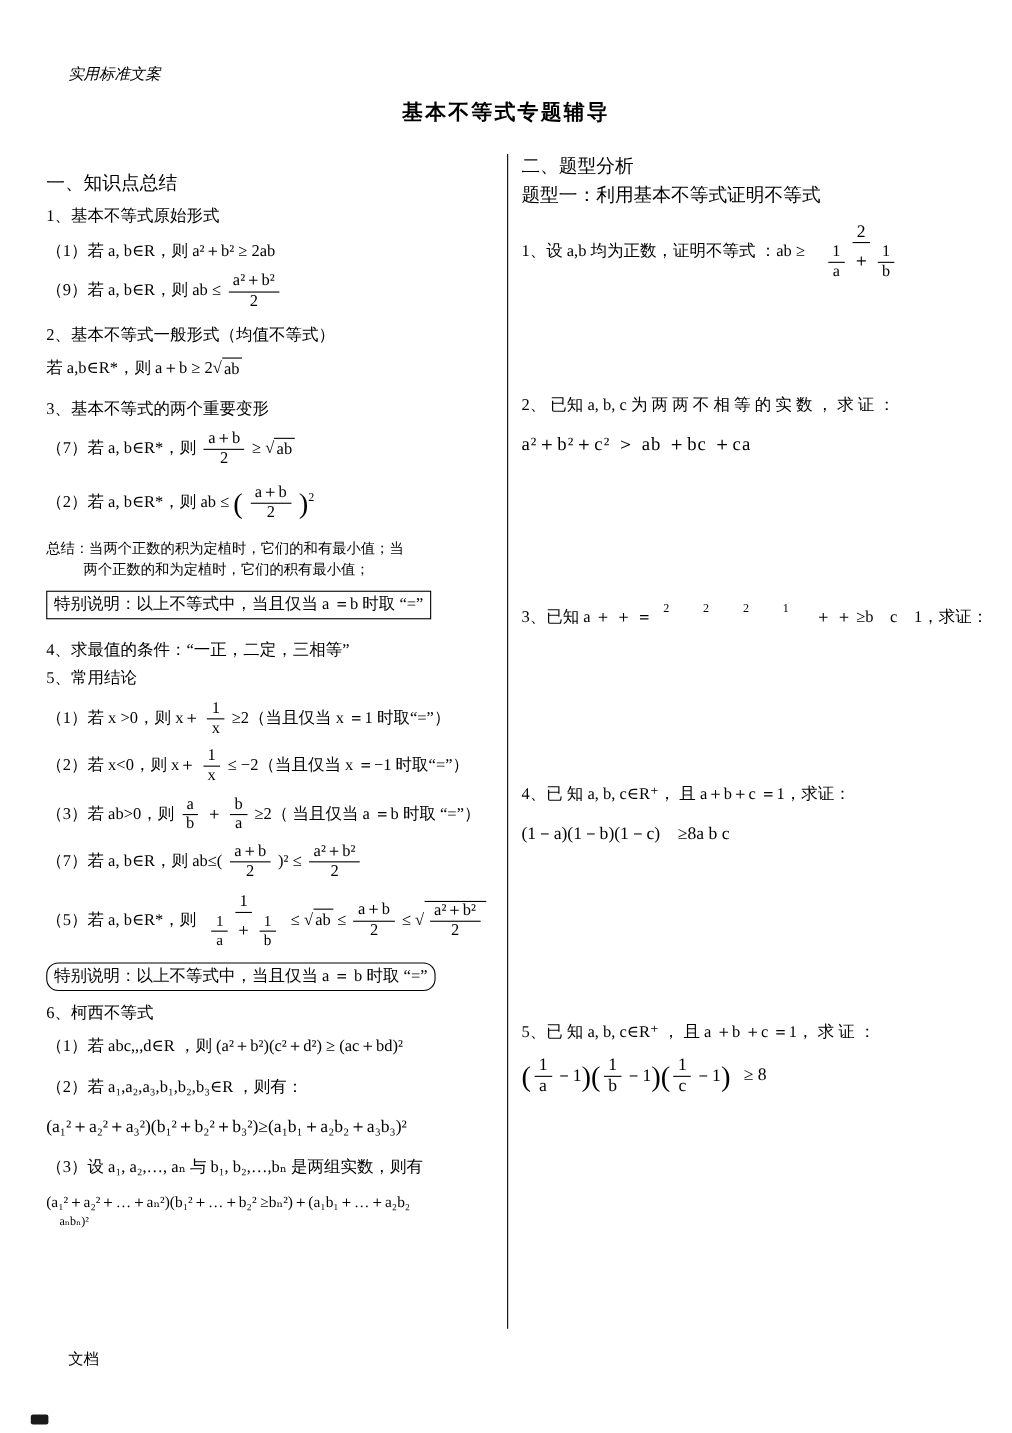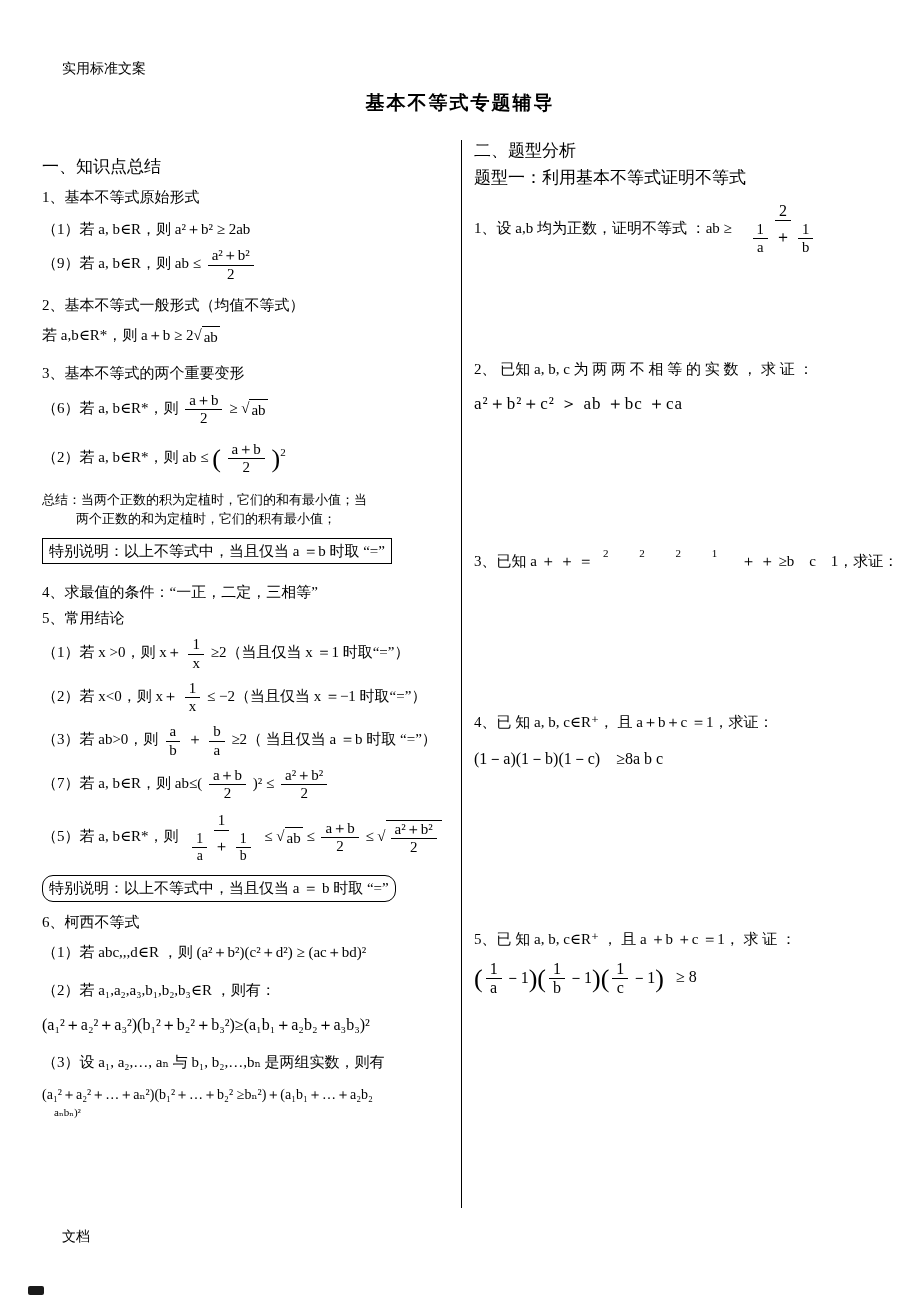--- a/index.html
+++ b/index.html
@@ -3,21 +3,21 @@
 <meta charset="utf-8">
 <style>
   * { box-sizing: border-box; }
   html,body { margin:0; padding:0; background:#888; }
   .page {
     position:relative; width:920px; height:1303px; margin:0 auto;
     background:#ffffff; color:#000;
     font-family:"Liberation Serif","DejaVu Serif",serif;
     font-size:15px; line-height:1.35; overflow:hidden;
   }
-  .header-note { position:absolute; top:60px; left:62px; font-size:14px; }
+  .header-note { position:absolute; top:60px; left:62px; font-size:14px;font-style:italic; }
   .doc-title { position:absolute; top:90px; left:0; width:100%; text-align:center;
                font-size:19px; font-weight:600; letter-spacing:2px; }
   .divider { position:absolute; left:461px; top:140px; height:1068px; width:0;
              border-left:1px solid #000; }
   .col-left  { position:absolute; left:42px;  top:156px; width:412px; }
   .col-right { position:absolute; left:474px; top:140px; width:436px; }
   .h1 { font-size:17px; }
   .sub { font-size:17px; margin-top:4px; }
   .line { margin-top:8px; }
   .f16 { font-size:16px; }
@@ -66,21 +66,21 @@
 
     <div class="line" style="margin-top:12px;">2、基本不等式一般形式（均值不等式）</div>
 
     <div class="line" style="margin-top:10px;">
       <span>若 a,b∈R*，则 a＋b ≥ 2√</span><span class="rad">ab</span>
     </div>
 
     <div class="line" style="margin-top:16px;">3、基本不等式的两个重要变形</div>
 
     <div class="line" style="margin-top:8px;">
-      <span>（6）若 a, b∈R*，则</span>
+      <span>（7）若 a, b∈R*，则</span>
       <span class="frac">
         <span class="num">a＋b</span>
         <span class="den">2</span>
       </span>
       <span>≥ √</span><span class="rad">ab</span>
     </div>
 
     <div class="line" style="margin-top:14px;">
       <span>（2）若 a, b∈R*，则 ab ≤</span>
       <span class="bigp">(</span>

